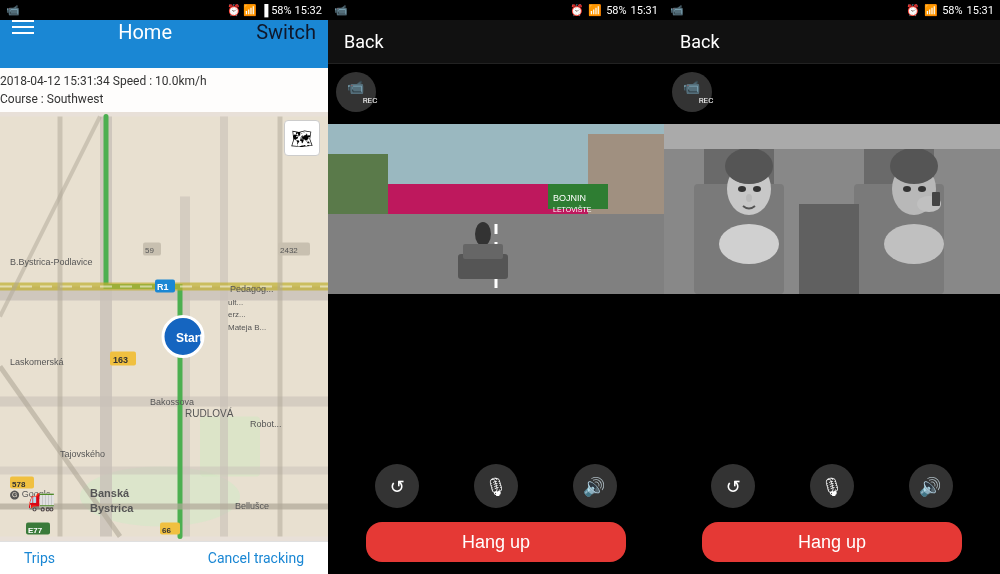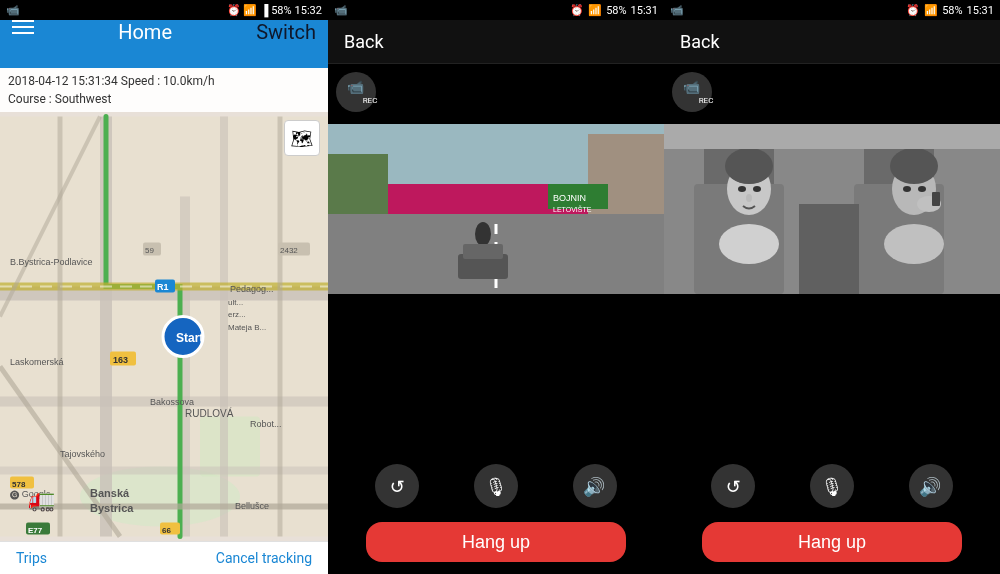--- a/index.html
+++ b/index.html
@@ -65,21 +65,21 @@
       font-weight: 400;
     }
     .app-header .switch-btn {
       color: #0f172a;
       font-size: 20px;
       cursor: pointer;
     }
 
     .info-bar {
       background: rgba(255,255,255,0.92);
-      padding: 4px 8px;
+      padding: 4px 0;
       font-size: 12px;
       color: #333;
       flex-shrink: 0;
       line-height: 1.5;
     }
 
     .map-area {
       flex: 1;
       position: relative;
       overflow: hidden;
@@ -103,21 +103,21 @@
       display: flex;
       align-items: center;
       justify-content: center;
       font-size: 18px;
     }
 
     .bottom-bar {
       background: #fff;
       display: flex;
       justify-content: space-between;
-      padding: 8px 16px;
+      padding: 8px 24px;
       flex-shrink: 0;
       border-top: 1px solid #e0e0e0;
     }
     .bottom-bar a {
       color: #1a87d4;
       font-size: 14px;
       text-decoration: none;
     }
 
     

